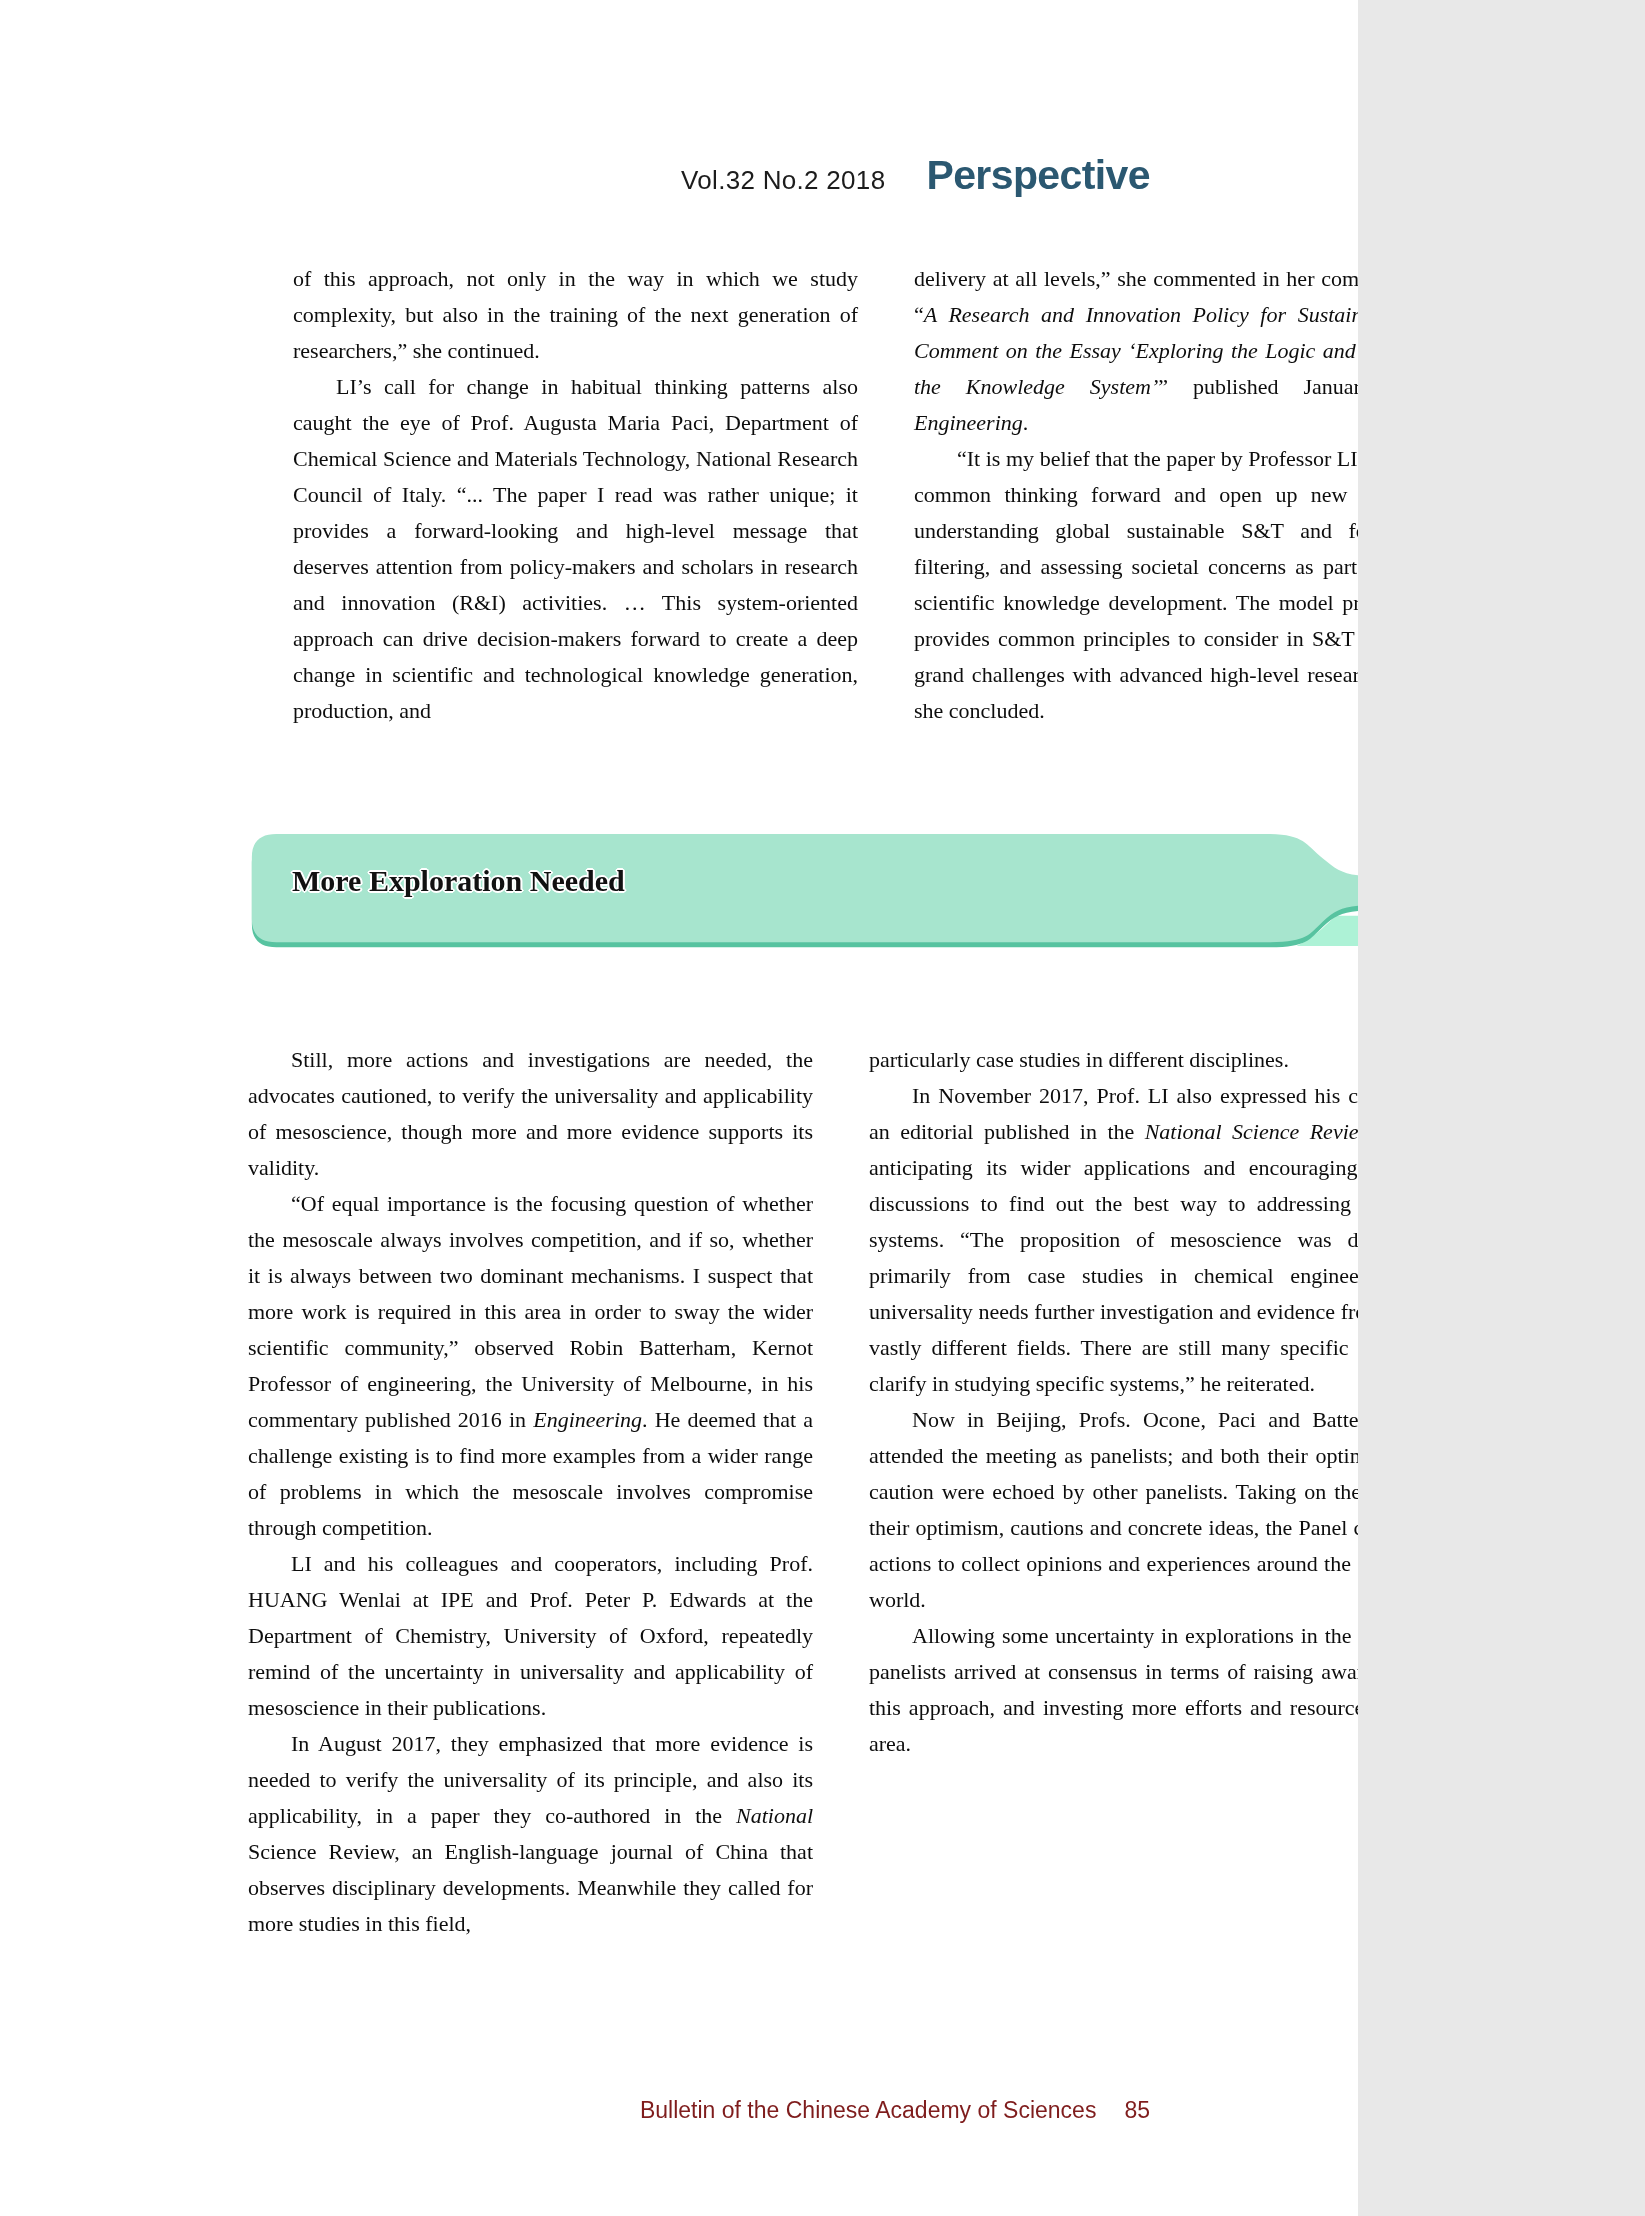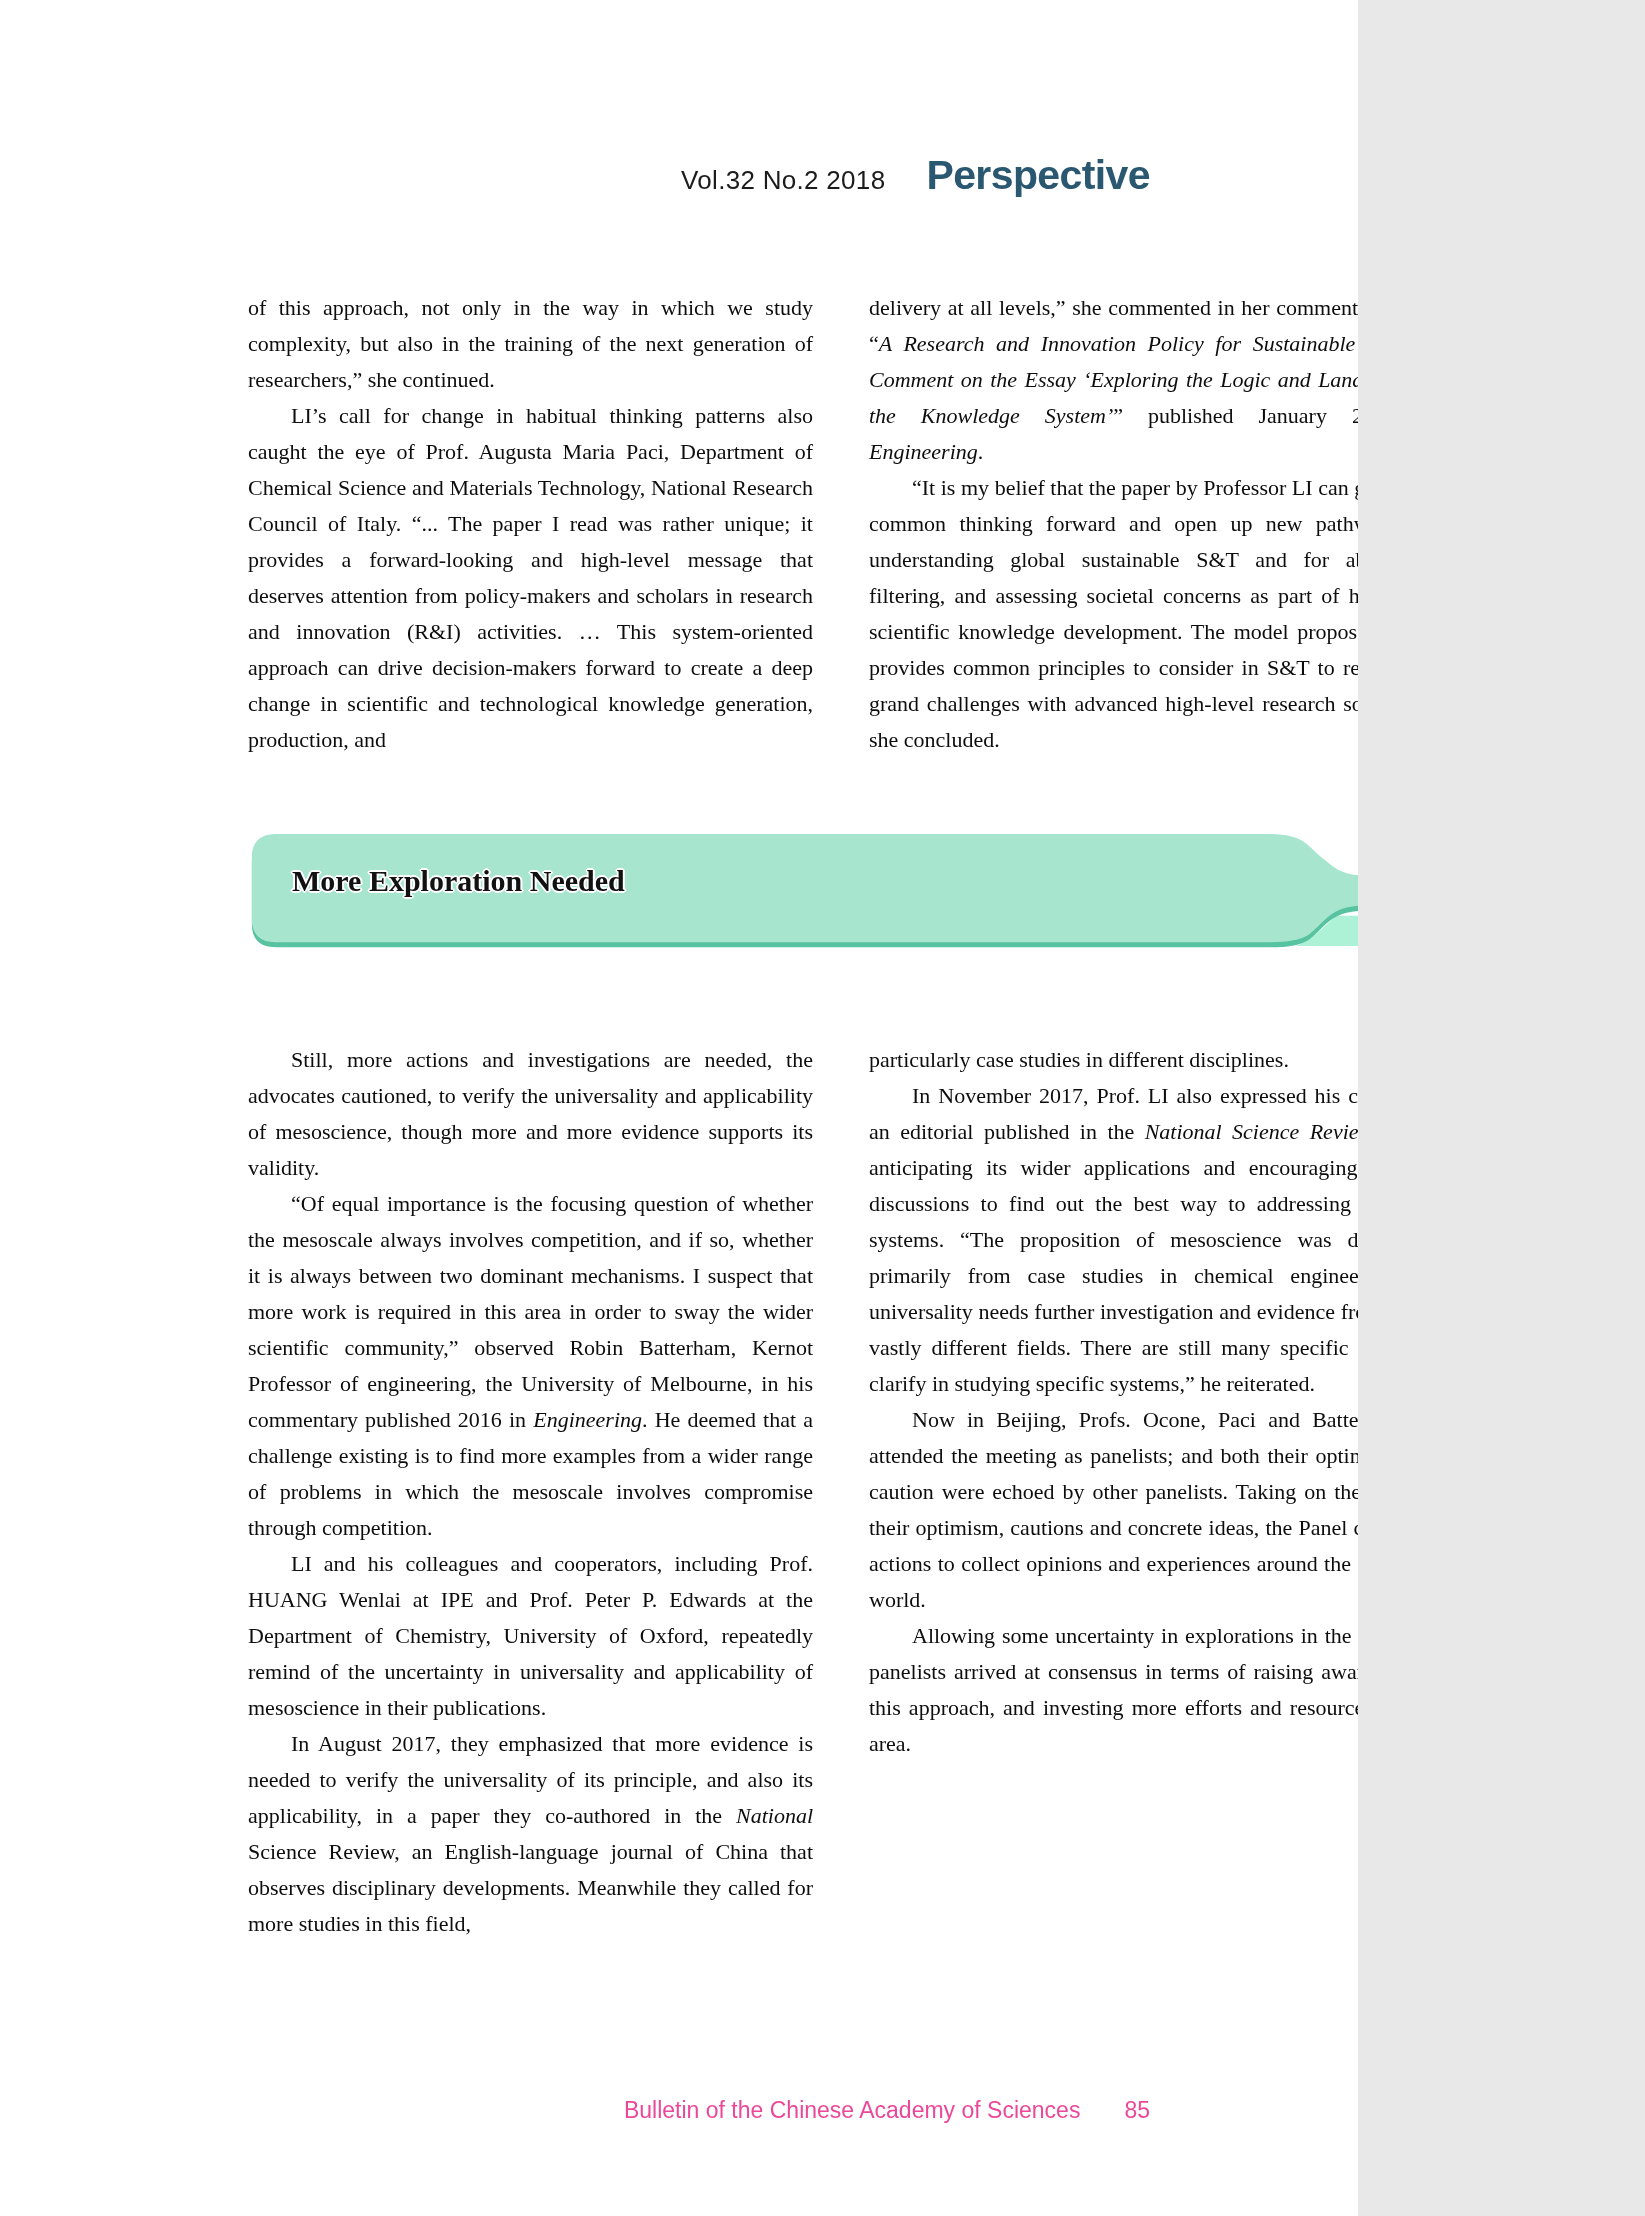--- a/index.html
+++ b/index.html
@@ -39,21 +39,21 @@
   
   .col {
     position: absolute;
     width: 565px;
     text-align: justify;
     font-size: 22px;
     line-height: 36px;
   }
   .col-left  { left: 248px;  }
   .col-right { left: 869px; width: 569px; }
-  .sec1 { top: 290px; }
+  .sec1 { top: 261px; margin-left: 45px; }
   .sec2 { top: 1042px; }
   .para { margin: 0; }
   .para.indent { text-indent: 43px; }
   .para em { font-style: italic; }
 
   
   .banner {
     position: absolute;
     left: 248px;
     top: 830px;
@@ -76,24 +76,24 @@
       -1.3px 1.3px 0 #ffffff, 1.3px 1.3px 0 #ffffff;
   }
 
   
   .footer-row {
     position: absolute;
     top: 2097px;
     right: 208px;
     display: flex;
     align-items: center;
-    gap: 44px;
+    gap: 28px;
     font-family: "Liberation Sans", sans-serif;
     font-size: 23px;
-    color: #ec4899;
+    color: #7f1d1d;
   }
 </style>
 </head>
 <body>
 
 <div id="page">
 
   <div class="header-row">
     <span class="issue">Vol.32 No.2 2018</span>
     <span class="brand" style="color: rgb(43, 88, 113);">Perspective</span>

